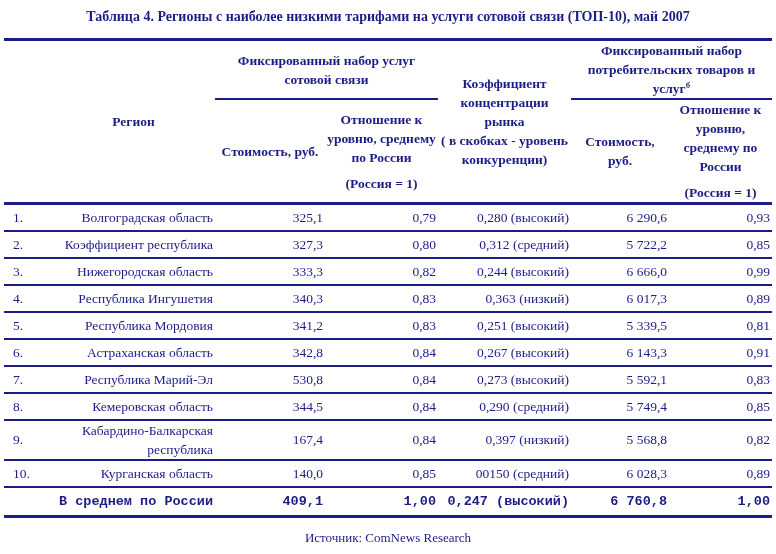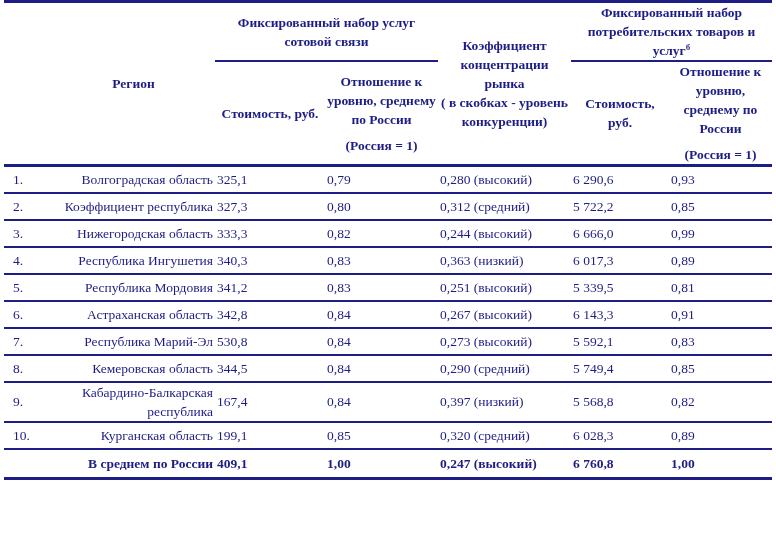--- a/index.html
+++ b/index.html
@@ -42,35 +42,36 @@
     padding-left: 50px;
   }
   th.h-group { border-bottom: 2px solid var(--ink); }
   th.h-coef { border-bottom: 3px solid var(--ink); }
   tr.subhead-row th { border-bottom: 3px solid var(--ink); }
   .ratio-note { margin-top: 7px; }
   sup.fn { font-size: 9px; vertical-align: super; line-height: 0; }
   tbody tr { height: 27px; }
   tbody td { border-bottom: 2px solid var(--ink); vertical-align: middle; }
   tbody tr.total-row { height: 30px; }
-  tbody tr.total-row td { border-bottom: 3px solid var(--ink); font-weight: bold; }
+  tbody tr.total-row td { border-bottom: 3px solid var(--ink); font-weight: bold; font-family: Liberation Mono, monospace; }
   td.c-num { text-align: left; padding-left: 9px; }
   td.c-region { text-align: right; padding-left: 6px; }
-  td.c-mid { text-align: left; }
+  td.c-mid { text-align: right; }
   .source {
     margin-top: 12px;
     text-align: center;
     font-size: 13px;
   }
 </style>
 </head>
 <body>
 
 <div class="page">
 
+  <div class="title">Таблица 4. Регионы с наиболее низкими тарифами на услуги сотовой связи (ТОП-10), май 2007</div>
 
   <table class="t">
     <colgroup>
       <col style="width:34px">
       <col style="width:177px">
       <col style="width:110px">
       <col style="width:113px">
       <col style="width:133px">
       <col style="width:98px">
       <col style="width:103px">
@@ -184,32 +185,33 @@
     <td class="c-region">Кабардино-Балкарская республика</td>
     <td class="c-mid">167,4</td>
     <td class="c-mid">0,84</td>
     <td class="c-mid">0,397 (низкий)</td>
     <td class="c-mid">5 568,8</td>
     <td class="c-mid">0,82</td>
   </tr>
         <tr>
     <td class="c-num">10.</td>
     <td class="c-region">Курганская область</td>
-    <td class="c-mid">199,1</td>
+    <td class="c-mid">140,0</td>
     <td class="c-mid">0,85</td>
-    <td class="c-mid">0,320 (средний)</td>
+    <td class="c-mid">00150 (средний)</td>
     <td class="c-mid">6 028,3</td>
     <td class="c-mid">0,89</td>
   </tr>
         <tr class="total-row">
     <td class="c-num"></td>
     <td class="c-region">В среднем по России</td>
     <td class="c-mid">409,1</td>
     <td class="c-mid">1,00</td>
     <td class="c-mid">0,247 (высокий)</td>
     <td class="c-mid">6 760,8</td>
     <td class="c-mid">1,00</td>
   </tr>
       </tbody>
   </table>
 
+  <div class="source">Источник: ComNews Research</div>
 
 </div>
 
 </body></html>

